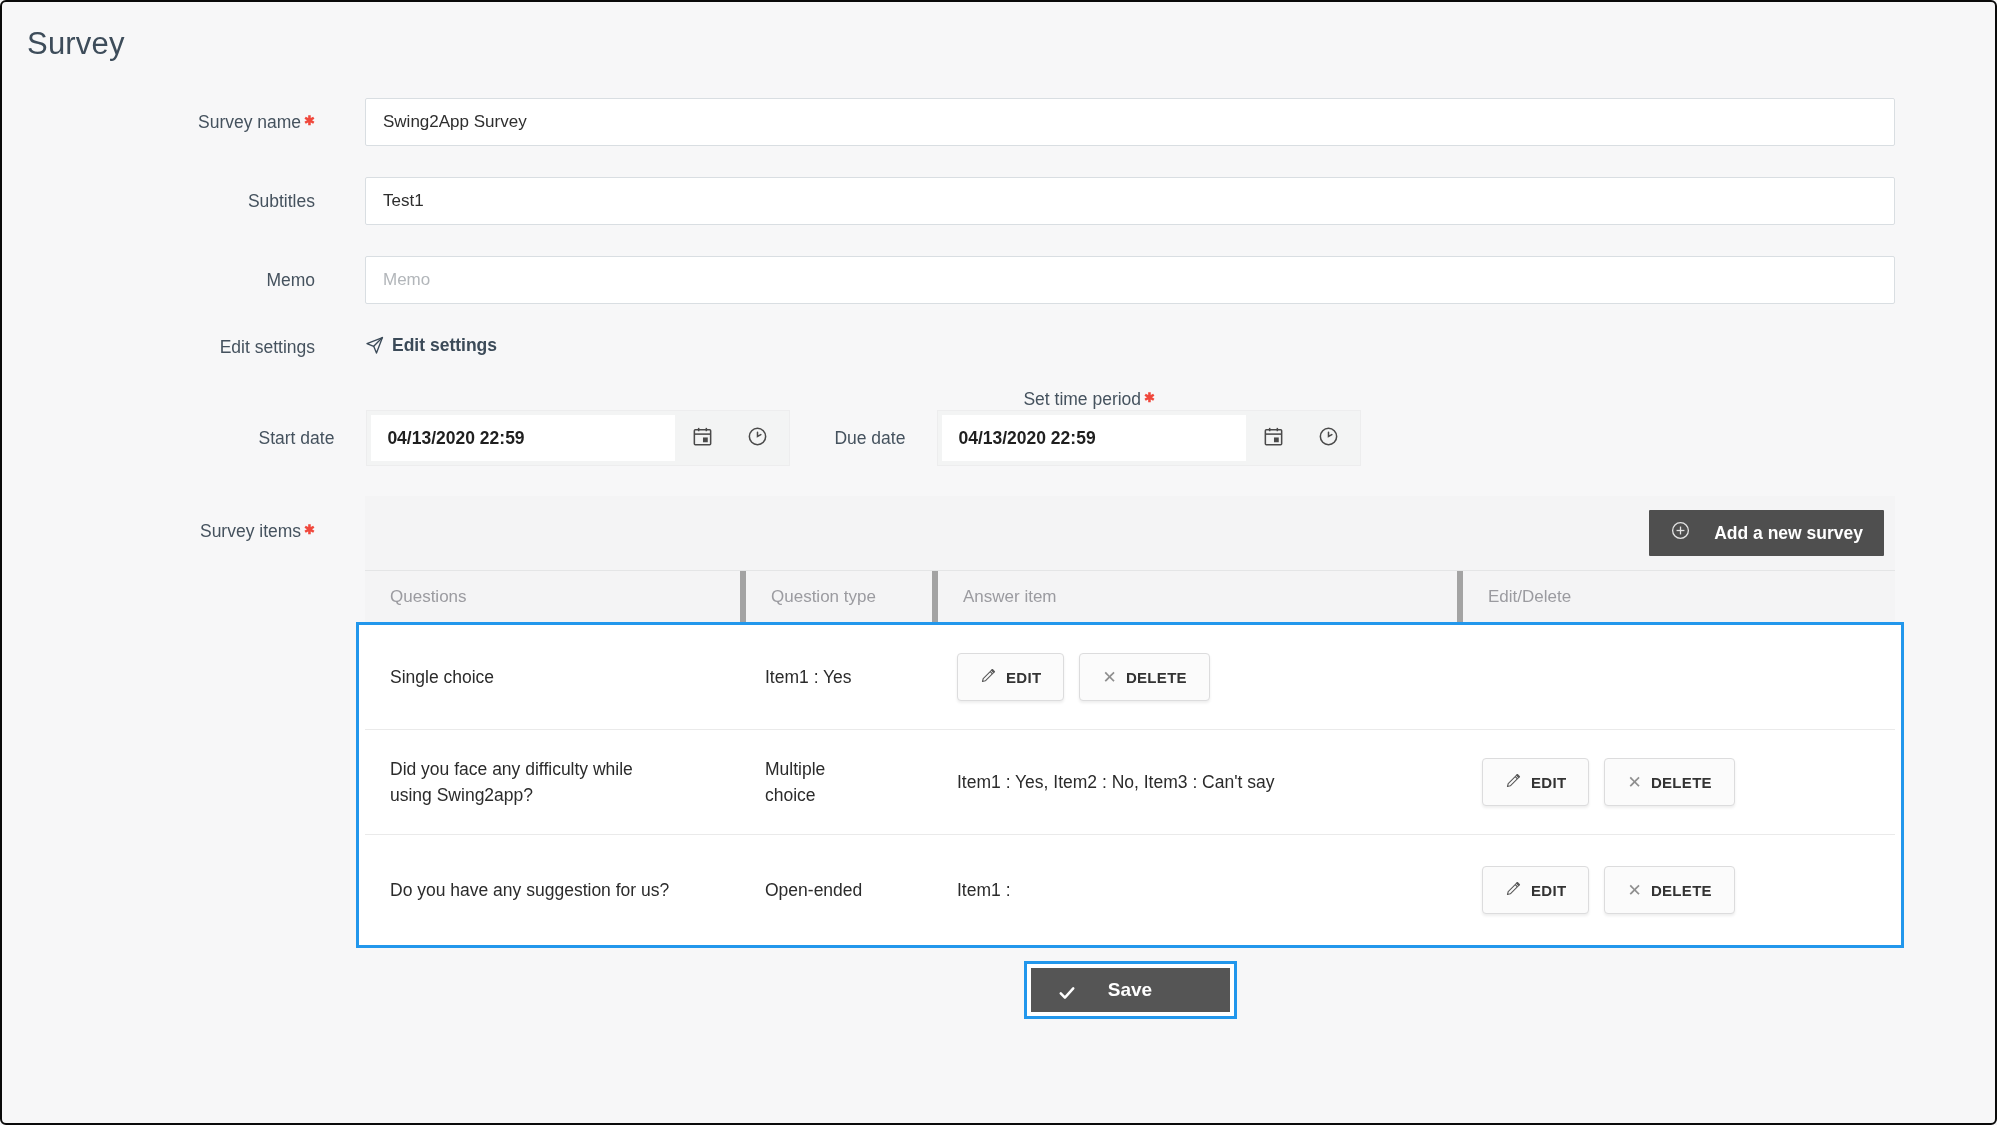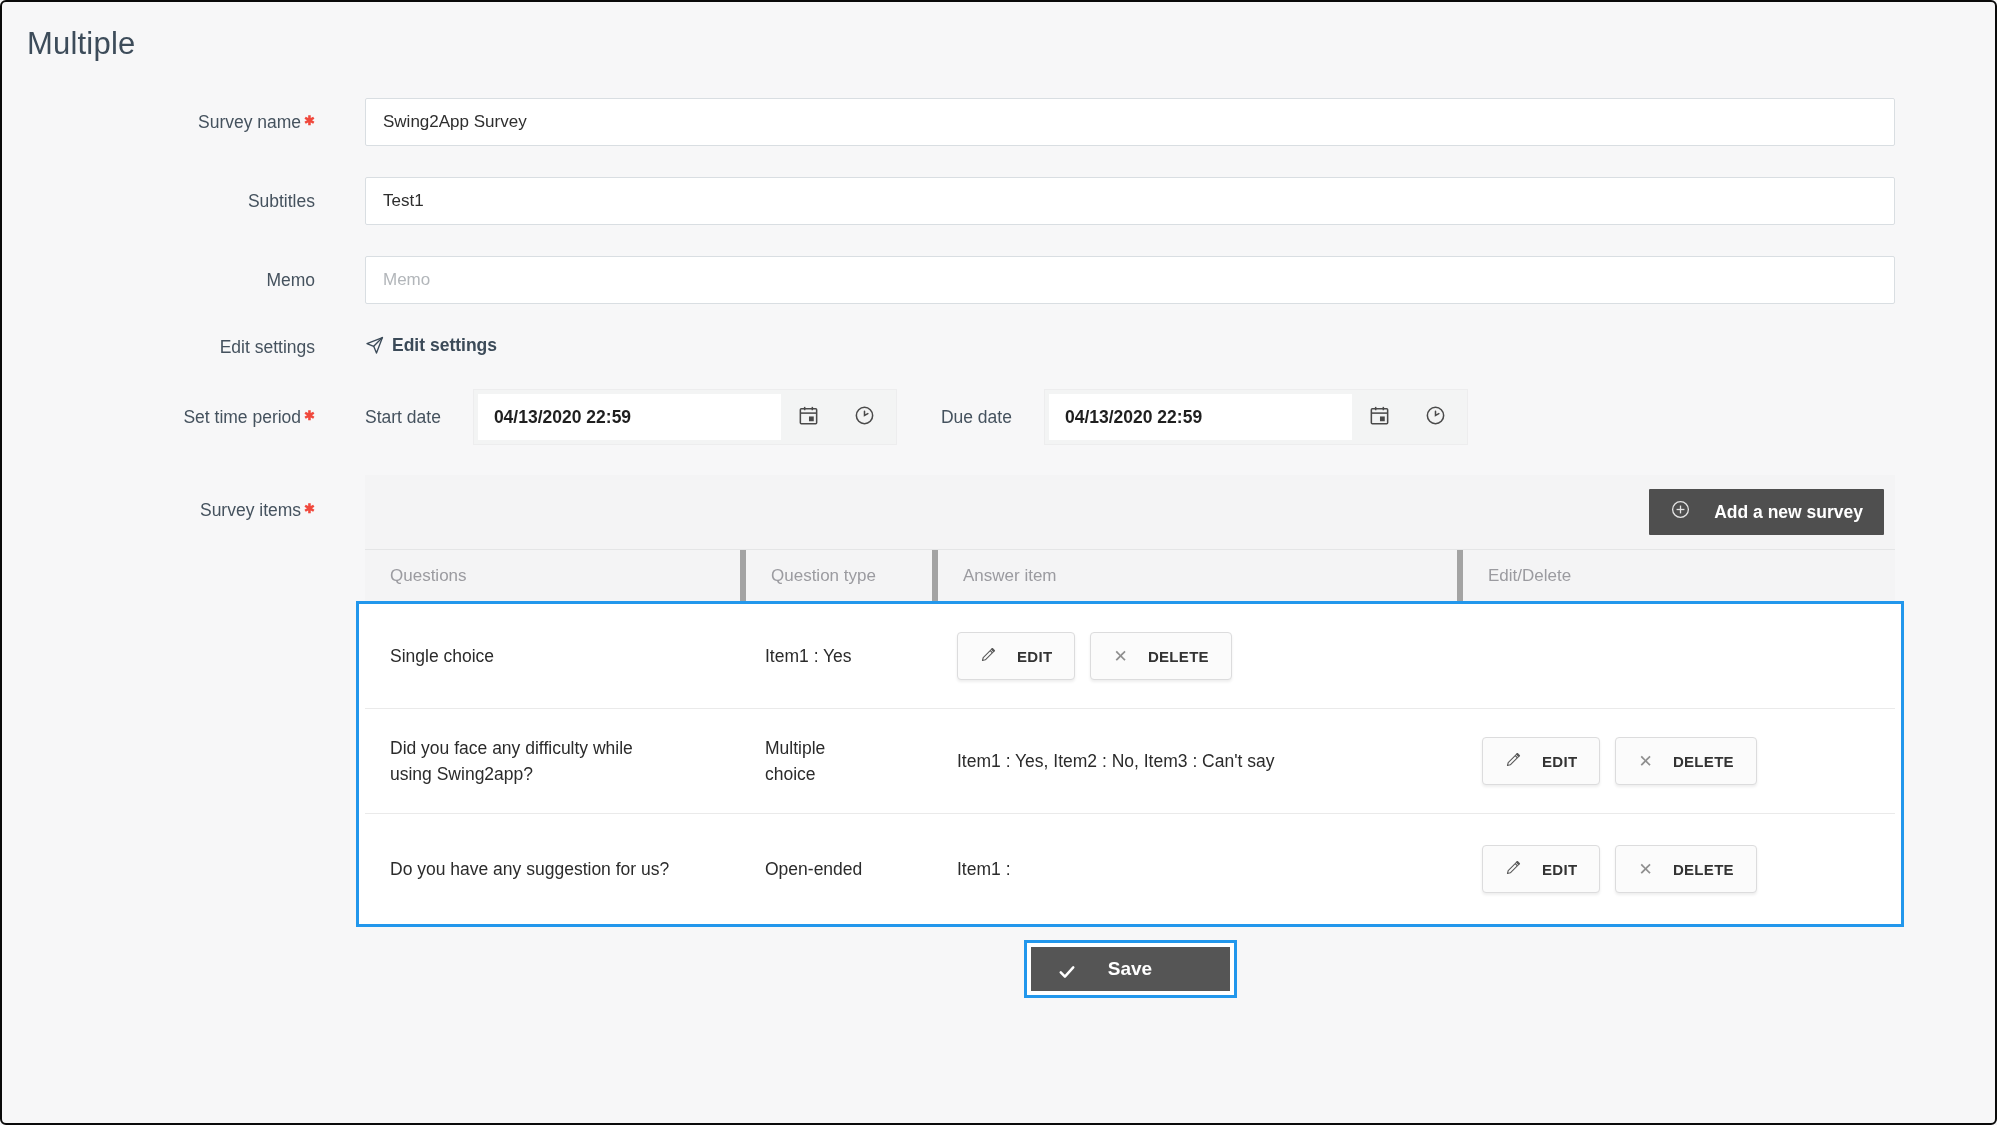--- a/index.html
+++ b/index.html
@@ -60,21 +60,21 @@
     align-items: center;
     gap: 8px;
     font-size: 17.5px;
     font-weight: 700;
     color: #3b4a58;
     cursor: pointer;
   }
   .link-btn svg { display: block; }
 
   
-  .row-time { margin-bottom: 30px; }
+  .row-time { margin-bottom: 30px; flex-direction: column; }
   .time-field { display: flex; align-items: center; }
   .date-label { font-size: 17.5px; color: #45525e; margin-right: 32px; }
   .date-label.due { margin-left: 44px; }
   .date-widget {
     display: flex;
     align-items: center;
     background: #f3f4f4;
     border: 1px solid #ededee;
     padding: 4px;
     height: 56px;
@@ -162,21 +162,21 @@
     font-size: 17.5px;
     color: #2b2b2b;
     line-height: 1.5;
   }
   .cell-question { padding-right: 70px !important; }
   .cell-type { padding-right: 60px !important; }
   .cell-actions { gap: 15px; }
   .btn-light {
     display: inline-flex;
     align-items: center;
-    gap: 20px;
+    gap: 9px;
     height: 48px;
     padding: 0 22px;
     background: #fbfbfb;
     border: 1px solid #dcdcdd;
     border-radius: 4px;
     box-shadow: 0 2px 3px rgba(0,0,0,0.07);
     font-family: "Liberation Sans", sans-serif;
     font-size: 15px;
     font-weight: 700;
     color: #333333;
@@ -208,21 +208,21 @@
     align-items: center;
     justify-content: center;
     cursor: pointer;
   }
   .btn-save .check { position: absolute; left: 26px; top: 15px; }
 </style>
 </head>
 <body>
 
 <div class="page">
-  <h1 class="page-title">Multiple</h1>
+  <h1 class="page-title">Survey</h1>
 
   <div class="form">
 
     <div class="form-row mb-input">
       <div class="form-label"><span>Survey name</span><span class="req">✱</span></div>
       <div class="form-field">
         <input class="text-input" type="text" value="Swing2App Survey" style="">
       </div>
     </div>
 

